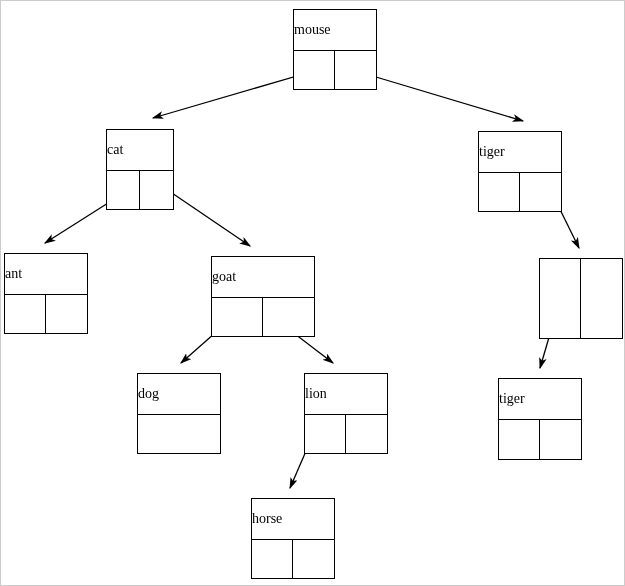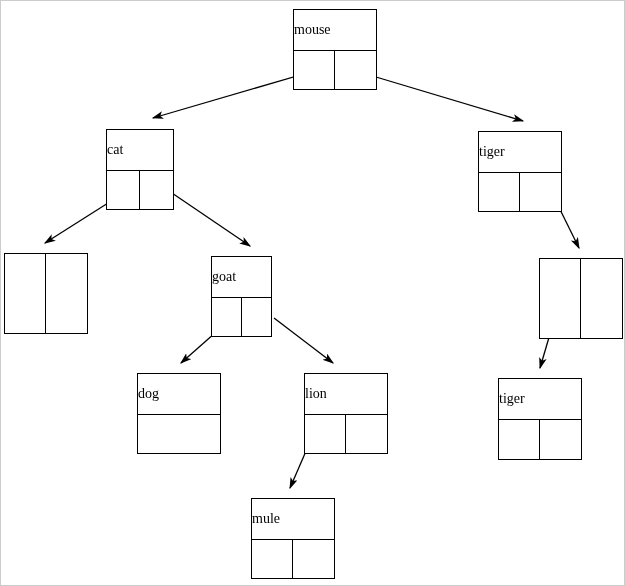--- a/index.html
+++ b/index.html
@@ -97,26 +97,27 @@
         </div>
       </div>
       <div class="node" style="left: 477px; top: 130px; width: 84px; height: 81px;">
         <div class="node-label" style="height: 41px; line-height: 40px; flex-basis: 41px;">tiger</div>
         <div class="node-ptrs">
           <div class="ptr-cell ptr-left"></div>
           <div class="ptr-cell ptr-right"></div>
         </div>
       </div>
       <div class="node" style="left: 3px; top: 252px; width: 84px; height: 81px;">
+        <div class="node-label" style="height: 41px; line-height: 40px; flex-basis: 41px;">ant</div>
         <div class="node-ptrs">
           <div class="ptr-cell ptr-left"></div>
           <div class="ptr-cell ptr-right"></div>
         </div>
       </div>
-      <div class="node" style="left: 210px; top: 255px; width: 61px; height: 81px;">
+      <div class="node" style="left: 210px; top: 255px; width: 104px; height: 81px;">
         <div class="node-label" style="height: 41px; line-height: 40px; flex-basis: 41px;">goat</div>
         <div class="node-ptrs">
           <div class="ptr-cell ptr-left"></div>
           <div class="ptr-cell ptr-right"></div>
         </div>
       </div>
       <div class="node" style="left: 538px; top: 257px; width: 84px; height: 81px;">
         <div class="node-ptrs">
           <div class="ptr-cell ptr-left"></div>
           <div class="ptr-cell ptr-right"></div>
@@ -137,21 +138,21 @@
         </div>
       </div>
       <div class="node" style="left: 497px; top: 377px; width: 84px; height: 82px;">
         <div class="node-label" style="height: 41px; line-height: 40px; flex-basis: 41px;">tiger</div>
         <div class="node-ptrs">
           <div class="ptr-cell ptr-left"></div>
           <div class="ptr-cell ptr-right"></div>
         </div>
       </div>
       <div class="node" style="left: 250px; top: 497px; width: 84px; height: 81px;">
-        <div class="node-label" style="height: 41px; line-height: 40px; flex-basis: 41px;">mule</div>
+        <div class="node-label" style="height: 41px; line-height: 40px; flex-basis: 41px;">horse</div>
         <div class="node-ptrs">
           <div class="ptr-cell ptr-left"></div>
           <div class="ptr-cell ptr-right"></div>
         </div>
       </div>
     </div>
 
 </div>
 
 </body></html>

